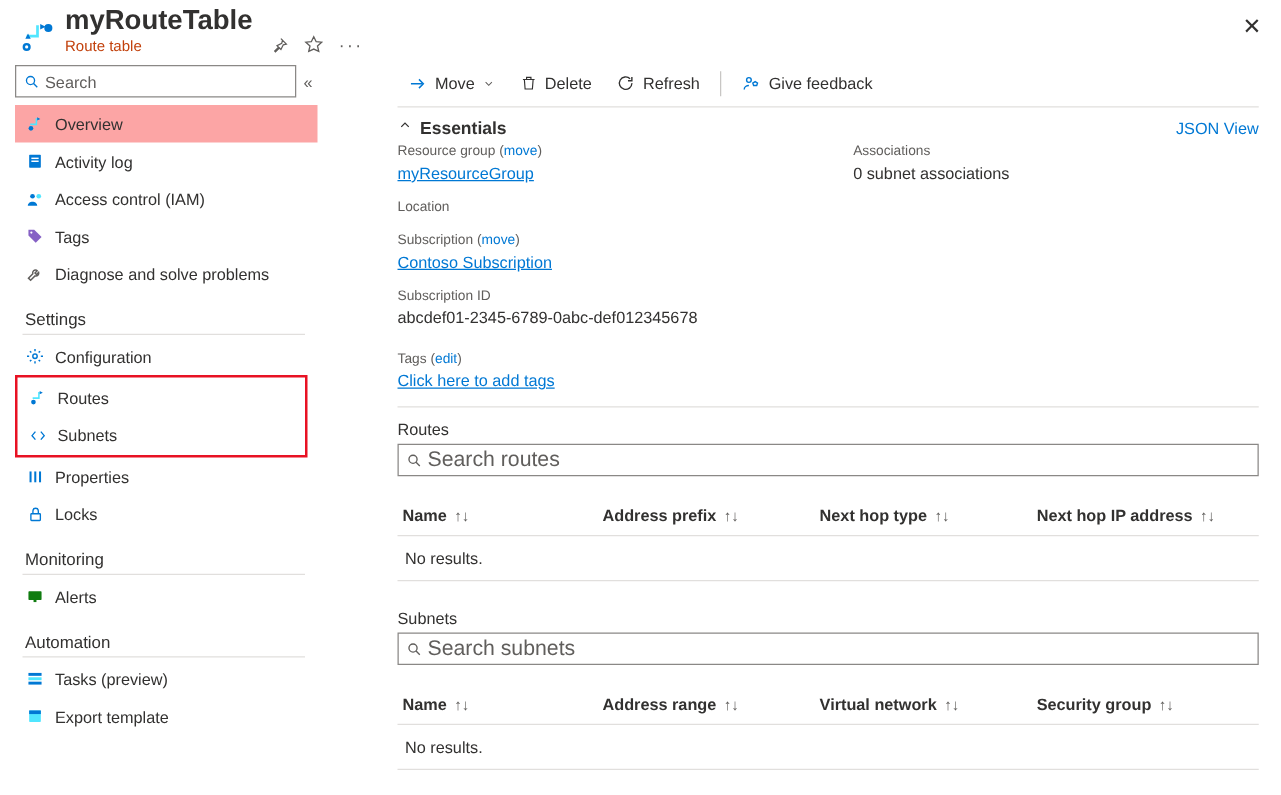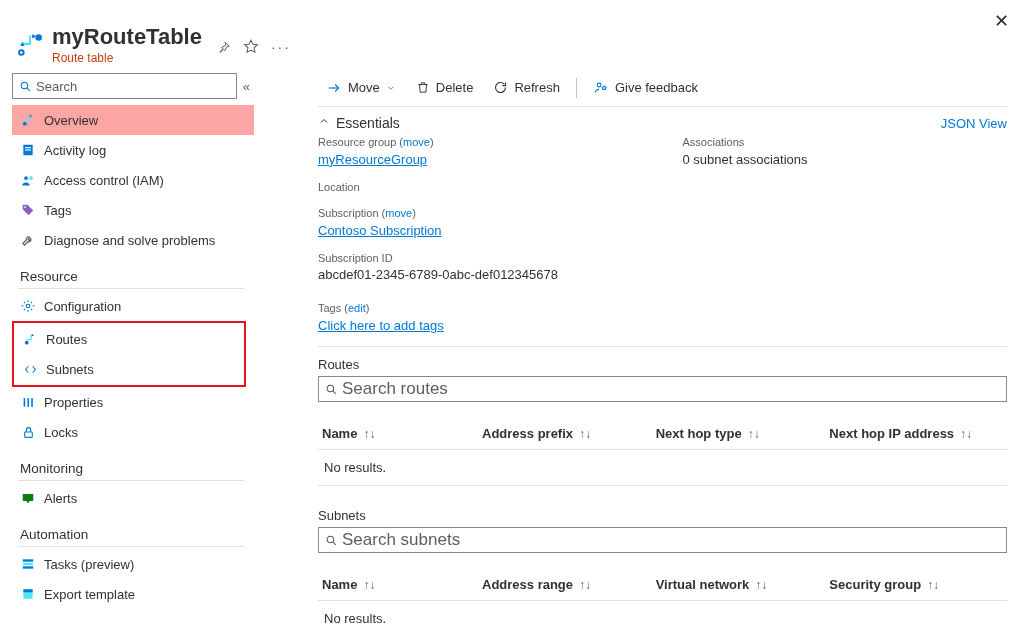--- a/index.html
+++ b/index.html
@@ -7,22 +7,22 @@
     font-family: "Segoe UI", Arial, sans-serif;
     font-size: 13px;
     color: #323130;
     background: #ffffff;
     width: 1025px;
     height: 636px;
     overflow: hidden;
   }
   .header {
     display: flex;
-    align-items: center;
-    padding: 24px 16px 4px 16px;
+    align-items: flex-end;
+    padding: 3px 16px 4px 16px;
     position: relative;
   }
   .header-icon {
     width: 28px; height: 28px;
     margin-right: 8px;
     display:flex;align-items:center;justify-content:center;
   }
   .header-title {
     font-size: 22px;
     font-weight: 600;
@@ -119,21 +119,21 @@
     color:#323130;
   }
   .toolbar-btn svg { display:block; }
   .toolbar-div { width:1px; height:20px; background:#c8c6c4; margin:0 4px; }
   .essentials-header {
     display:flex;
     align-items:center;
     justify-content: space-between;
     padding: 8px 0 4px 0;
   }
-  .essentials-header .left { display:flex; align-items:flex-start; gap:6px; font-weight:400; font-size:14px; }
+  .essentials-header .left { display:flex; align-items:flex-start; gap:6px; font-weight:700; font-size:14px; }
   .link { color:#0078d4; text-decoration: underline; cursor:pointer; }
   .link-plain { color:#0078d4; cursor:pointer; }
   .ess-grid {
     display:flex;
     gap: 40px;
     padding-bottom:6px;
   }
   .ess-col { flex:1; }
   .ess-row { margin-bottom: 10px; line-height:1.45;}
   .ess-label { color:#605e5c; font-size:11px; }
@@ -250,21 +250,21 @@
     </div>
     <div class="nav-item">
       <span class="nav-icon">
           <svg width="14" height="14" viewBox="0 0 24 24" fill="none" stroke="#605e5c" stroke-width="2">
             <path d="M14 7a4 4 0 0 0-5 5l-6 6 3 3 6-6a4 4 0 0 0 5-5l-3 3-2-2 3-3z"></path>
           </svg>
         </span>
       <span>Diagnose and solve problems</span>
     </div>
 
-    <div class="section-label">Resource</div>
+    <div class="section-label">Settings</div>
     <hr class="section-hr">
     <div class="nav-item">
       <span class="nav-icon">
           <svg width="14" height="14" viewBox="0 0 24 24" fill="none" stroke="#0078d4" stroke-width="2">
             <circle cx="12" cy="12" r="3"></circle>
             <path d="M12 2v3M12 19v3M4 12H1M23 12h-3M5 5l2 2M17 17l2 2M19 5l-2 2M7 17l-2 2"></path>
           </svg>
         </span>
       <span>Configuration</span>
     </div>

